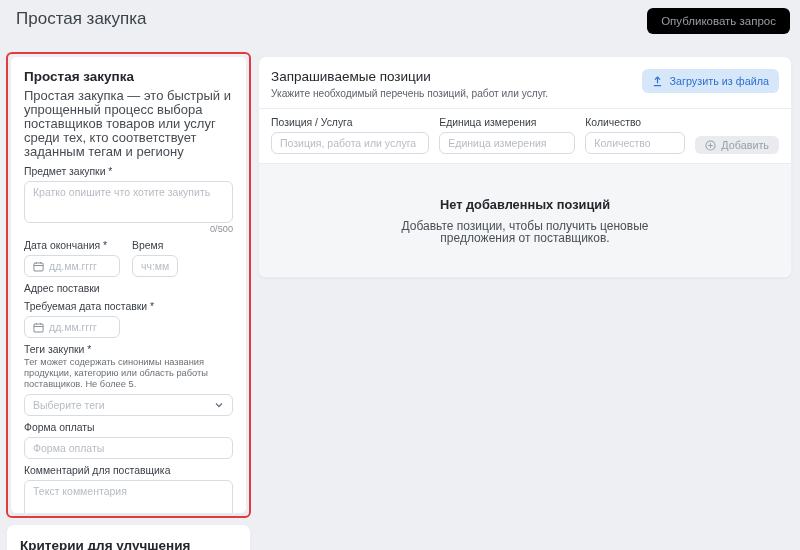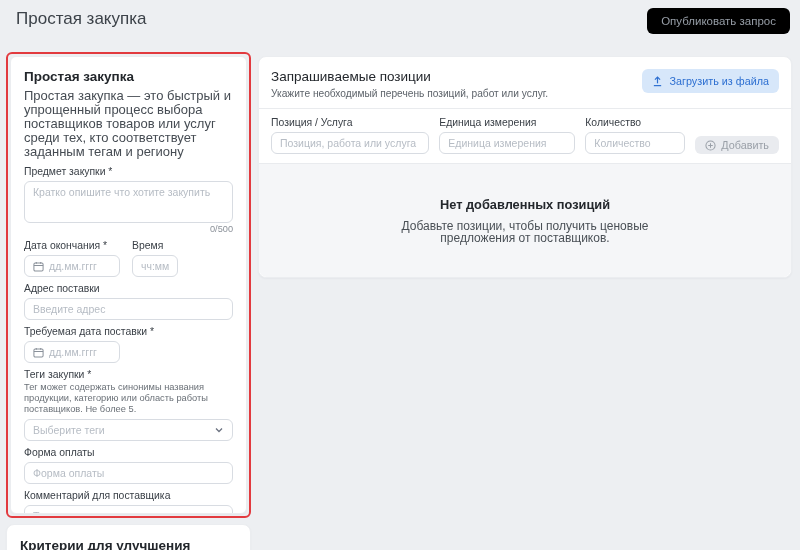--- a/index.html
+++ b/index.html
@@ -146,21 +146,20 @@
       <div>
         <label class="flabel">Время</label>
         <div class="input-like time-input">
           <span class="ph">чч:мм</span>
         </div>
       </div>
     </div>
 
     <div class="fgroup">
       <label class="flabel">Адрес поставки</label>
-      <input class="fi" placeholder="Введите адрес" style="">
     </div>
 
     <div class="fgroup">
       <label class="flabel">Требуемая дата поставки *</label>
       <div class="input-like date-input">
         <svg class="icon-svg" width="11" height="11" viewBox="0 0 12 12" fill="none" stroke="#8a919a" stroke-width="1.1">
           <rect x="1" y="2.2" width="10" height="8.8" rx="1.4"></rect>
             <line x1="1" y1="4.8" x2="11" y2="4.8"></line>
             <line x1="3.6" y1="1" x2="3.6" y2="3"></line>
             <line x1="8.4" y1="1" x2="8.4" y2="3"></line>

